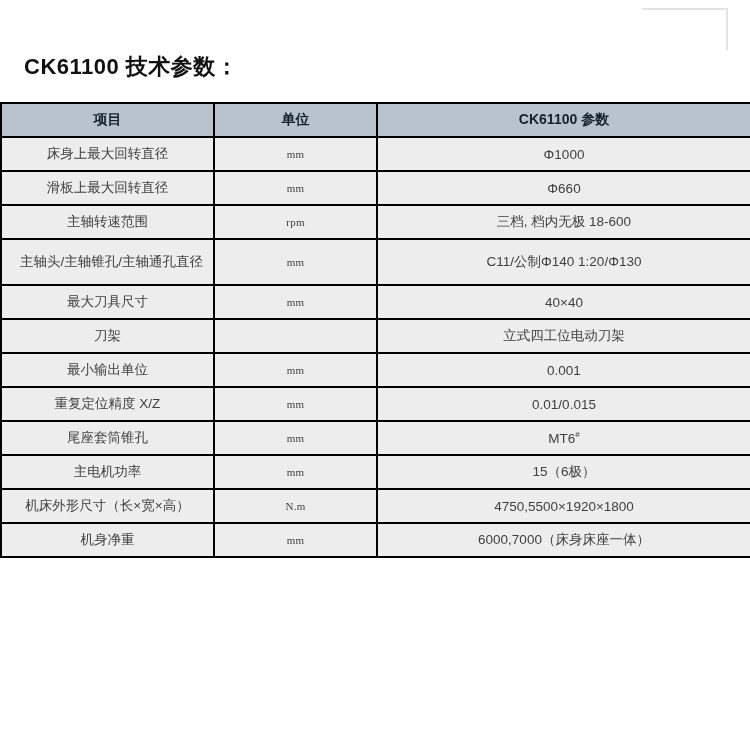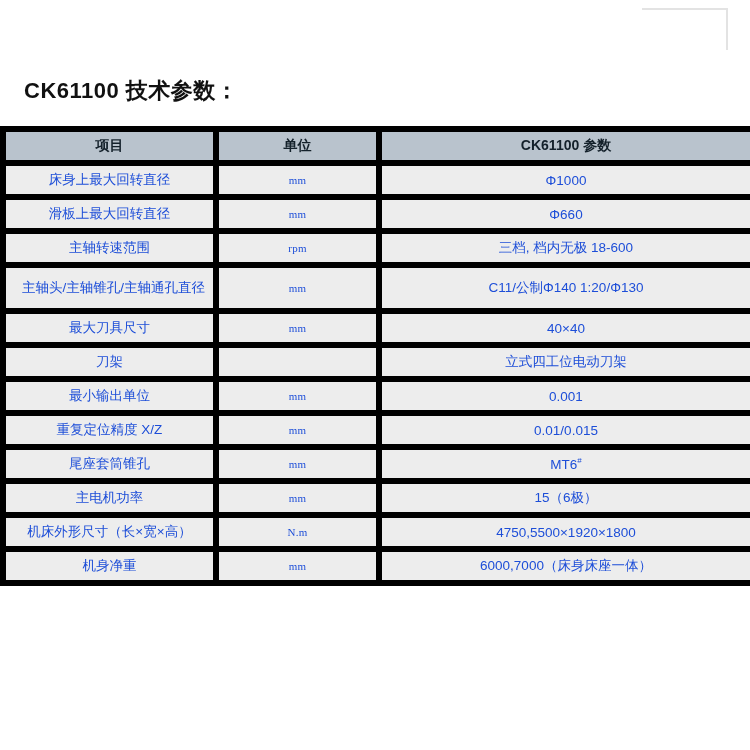--- a/index.html
+++ b/index.html
@@ -20,58 +20,58 @@
     top: 8px;
     right: 22px;
     width: 86px;
     height: 42px;
     border-top: 2px solid #e3e3e3;
     border-right: 2px solid #e3e3e3;
     box-sizing: border-box;
   }
   .page-title {
     margin: 0;
-    padding: 76px 0 0 24px;
+    padding: 52px 0 0 24px;
     font-size: 22px;
     font-weight: bold;
     letter-spacing: 0.5px;
     color: #111111;
   }
   .spec-table {
     margin: 20px 0 0 0;
     width: 750px;
     border-collapse: collapse;
     table-layout: fixed;
     font-size: 13px;
   }
   .spec-table col.c-item { width: 213px; }
   .spec-table col.c-unit { width: 163px; }
   .spec-table col.c-val  { width: 374px; }
 
   .spec-table th,
   .spec-table td {
-    border: 6px solid #000000;
+    border: 2px solid #000000;
     text-align: center;
     vertical-align: middle;
     padding: 0 4px;
     box-sizing: border-box;
   }
   .spec-table thead th {
     background: #b9c3cd;
     color: #14212b;
     font-weight: bold;
     font-size: 14px;
     height: 34px;
   }
   .spec-table tbody tr {
     background: #ededed;
   }
   .spec-table tbody td {
     height: 34px;
-    color: #1d4ed8;
+    color: #404040;
   }
   .spec-table tbody td.item {
     font-size: 13.5px;
   }
   .spec-table tbody td.unit {
     font-family: "Liberation Serif", serif;
     font-size: 11px;
     letter-spacing: 0.3px;
   }
   .spec-table tbody td.val {

